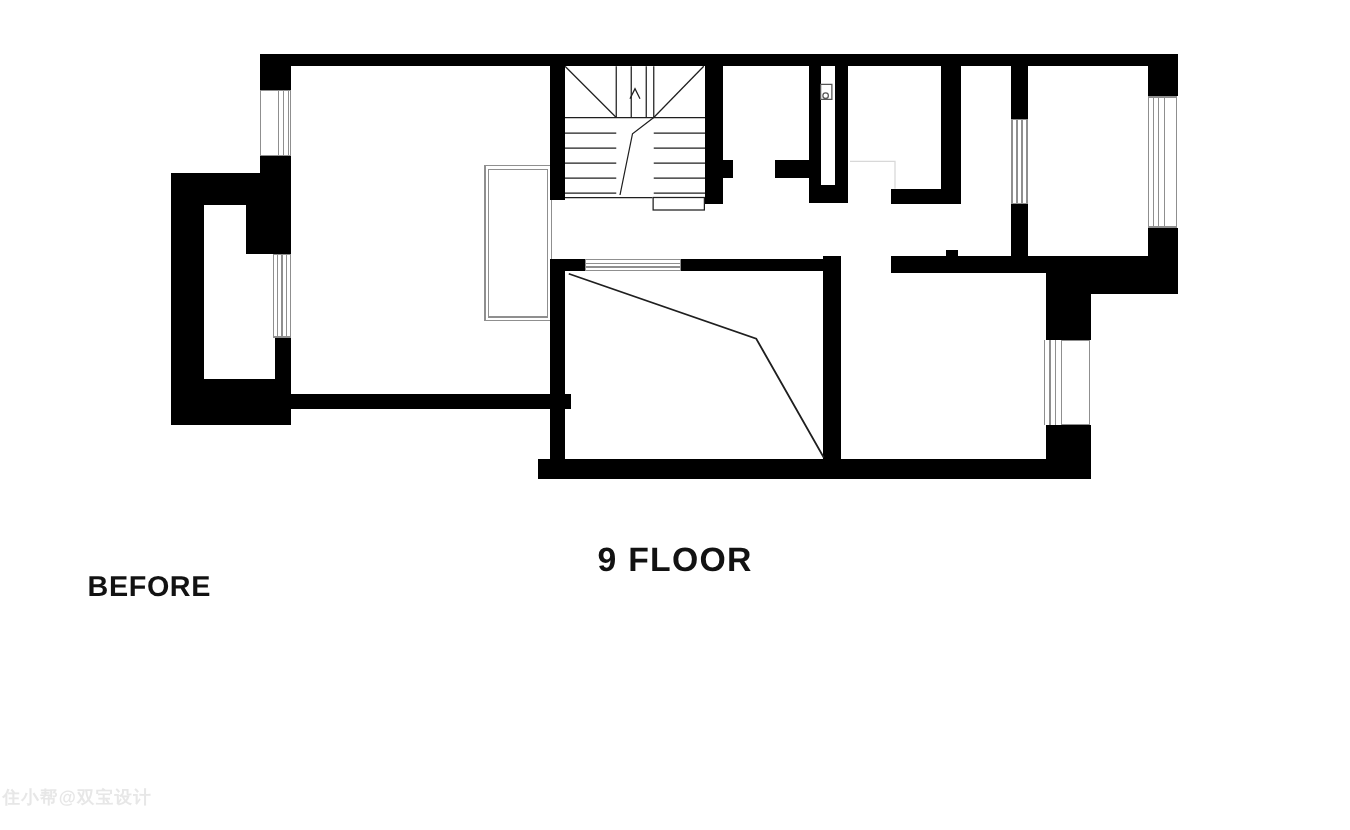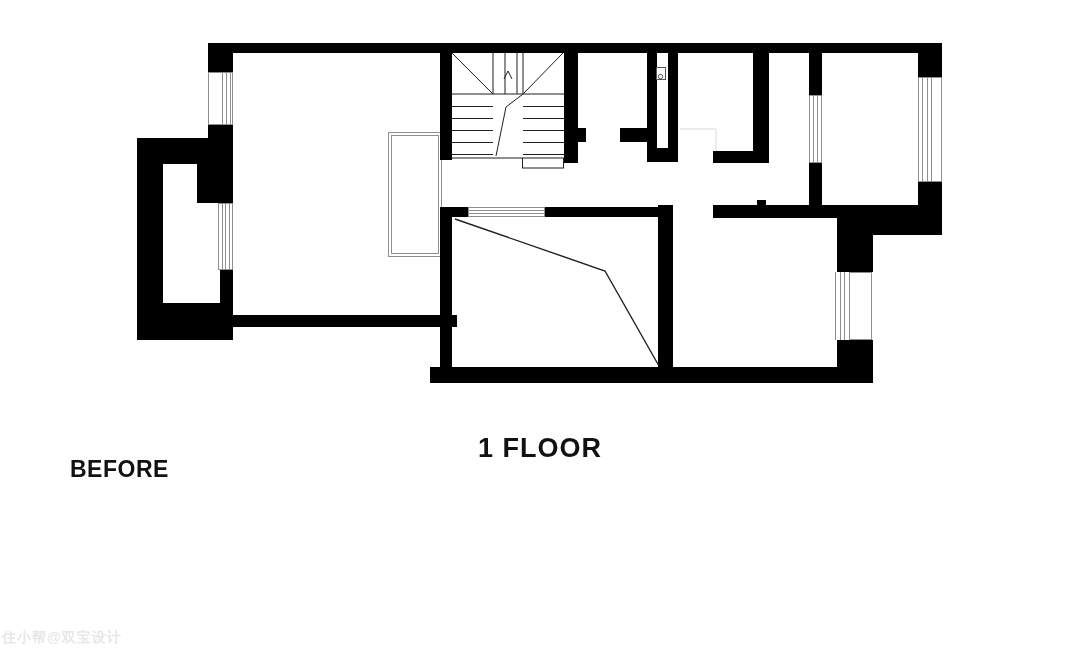--- a/index.html
+++ b/index.html
@@ -155,16 +155,16 @@
     <g>
       <polyline class="slope" points="455,219 605,271 659,366" shape-rendering="auto"></polyline>
     </g>
 
     <g shape-rendering="auto">
       <rect class="duct" x="656.5" y="67.5" width="9" height="12"></rect>
       <circle class="duct" cx="660.5" cy="76.5" r="2.2"></circle>
     </g>
   </svg>
 
-  <div class="label label-floor">1 FLOOR</div>
+  <div class="label label-floor">9 FLOOR</div>
   <div class="label label-before">BEFORE</div>
   <div class="watermark">住小帮@双宝设计</div>
 </div>
 
 </body></html>

